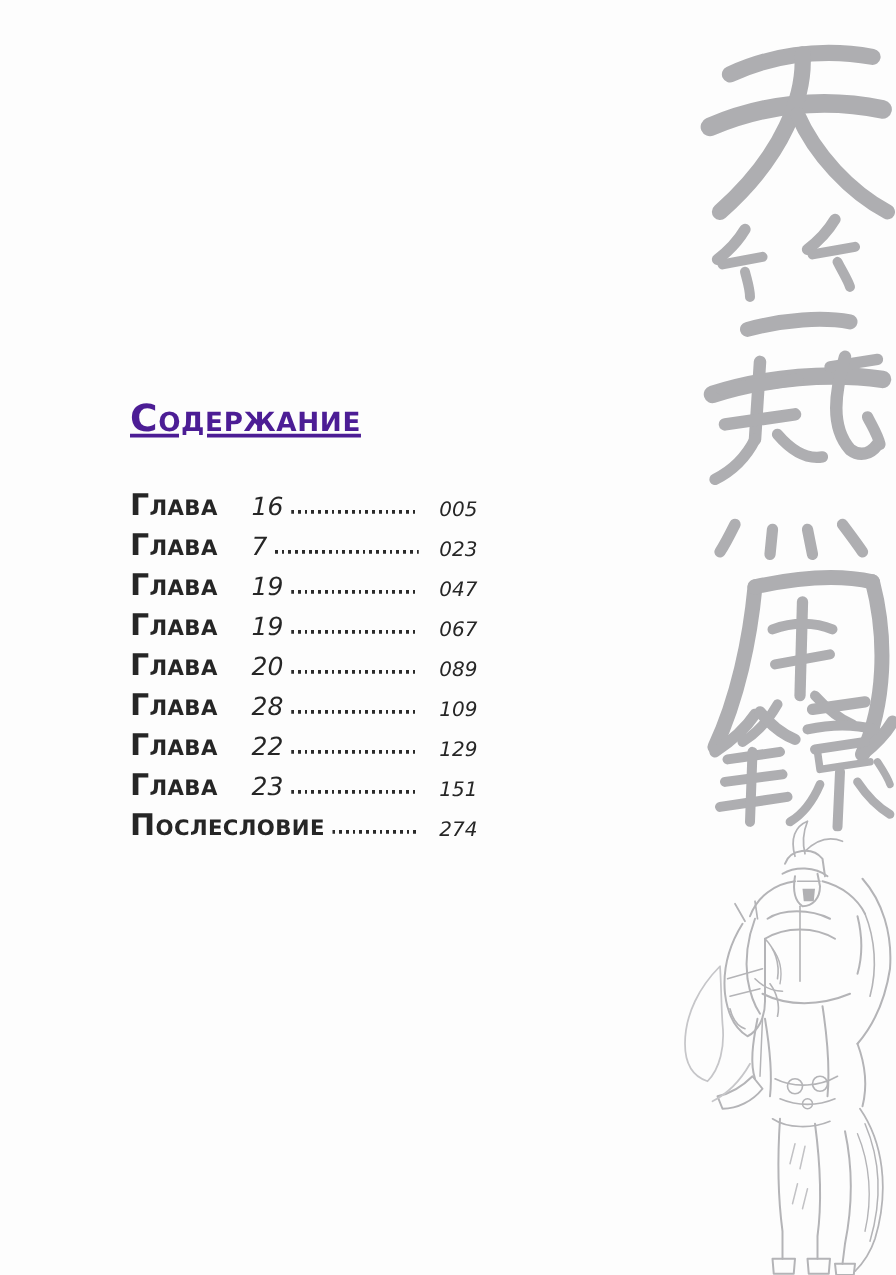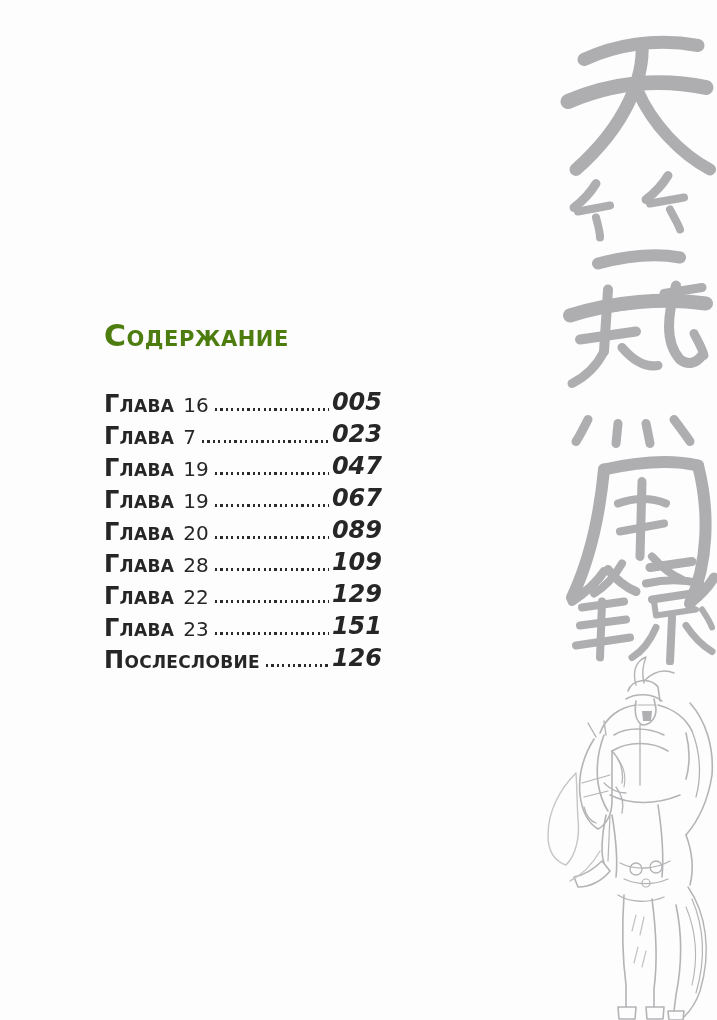--- a/index.html
+++ b/index.html
@@ -21,58 +21,60 @@
     left: 104px; top: 318px;
     width: 278px;
     color: #262626;
   }
   .page-title {
     margin: 0 0 32px 0;
     font-size: 30px;
     font-weight: 700;
     font-variant: small-caps;
     letter-spacing: 0.5px;
-    color: #4d7c0f;
+    color: #4c1d95;
+    text-decoration: underline;
   }
   .toc-list { list-style: none; margin: 0; padding: 0; }
   .toc-row {
     display: flex;
     align-items: flex-end;
     height: 32px;
     color: #262626;
   }
   .toc-label {
     font-variant: small-caps;
     font-weight: 700;
     font-size: 24px;
     line-height: 1.05;
     letter-spacing: 0.3px;
     white-space: pre;
     text-align: center;
   }
   .toc-num {
+    font-style: italic;
     font-size: 20px;
     line-height: 1.15;
-    margin-left: 9px;
+    margin-left: 27px;
     font-weight: 500;
   }
   .toc-leader {
     flex: 1;
     height: 3px;
     align-self: flex-end;
     margin: 0 3px 6px 6px;
     background-image: repeating-linear-gradient(90deg, #2a2a2a 0 2.2px, transparent 2.2px 5.4px);
   }
   .toc-page {
     font-style: italic;
-    font-size: 24px;
+    font-size: 16px;
     line-height: 1.15;
     min-width: 44px;
     text-align: right;
-    font-weight: 700;
+    font-weight: 400;
   }
 
   
   .calligraphy-art {
     position: absolute;
     left: 552px; top: 10px;
     width: 165px; height: 655px;
   }
   .horseman-art {
     position: absolute;
@@ -136,21 +138,21 @@
         </li>
         <li class="toc-row">
           <span class="toc-label">Глава</span>
           <span class="toc-num">23</span>
           <span class="toc-leader"></span>
           <span class="toc-page">151</span>
         </li>
         <li class="toc-row">
           <span class="toc-label">Послесловие</span>
           <span class="toc-leader"></span>
-          <span class="toc-page">126</span>
+          <span class="toc-page">274</span>
         </li>
       </ul>
   </div>
 
   <svg class="calligraphy-art" viewBox="0 0 165 652" aria-hidden="true">
     <g class="brush">
       <path d="M32 48 C62 34 102 26 146 34" stroke-width="13"></path>
       <path d="M16 90 C58 72 106 66 154 76" stroke-width="15"></path>
       <path d="M90 32 C92 64 76 112 24 158" stroke-width="13"></path>
       <path d="M86 80 C100 112 128 142 158 158" stroke-width="12"></path>

